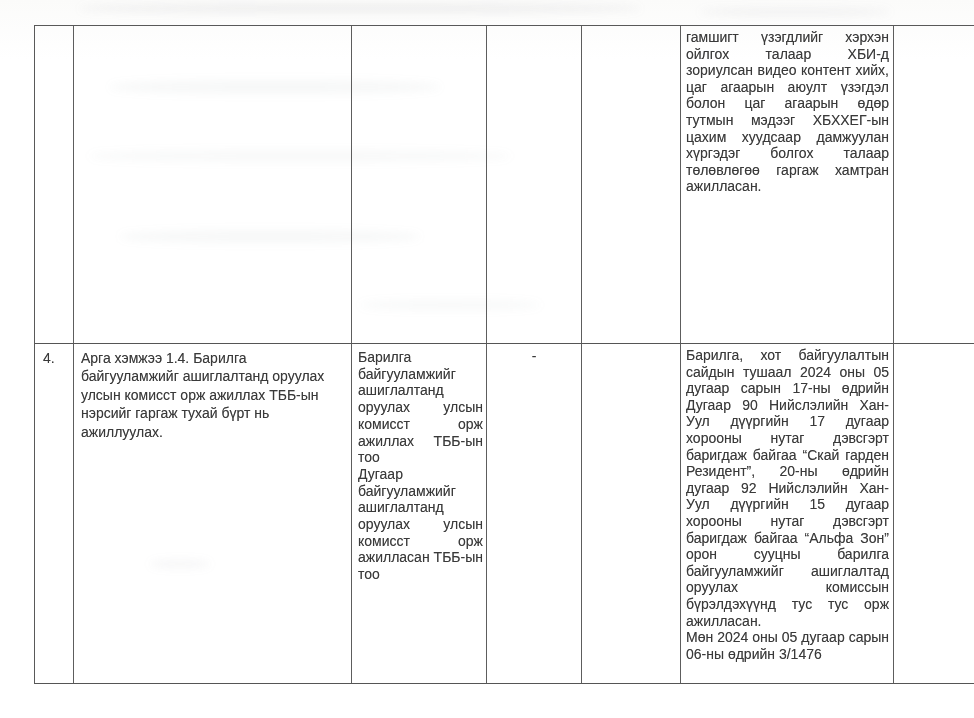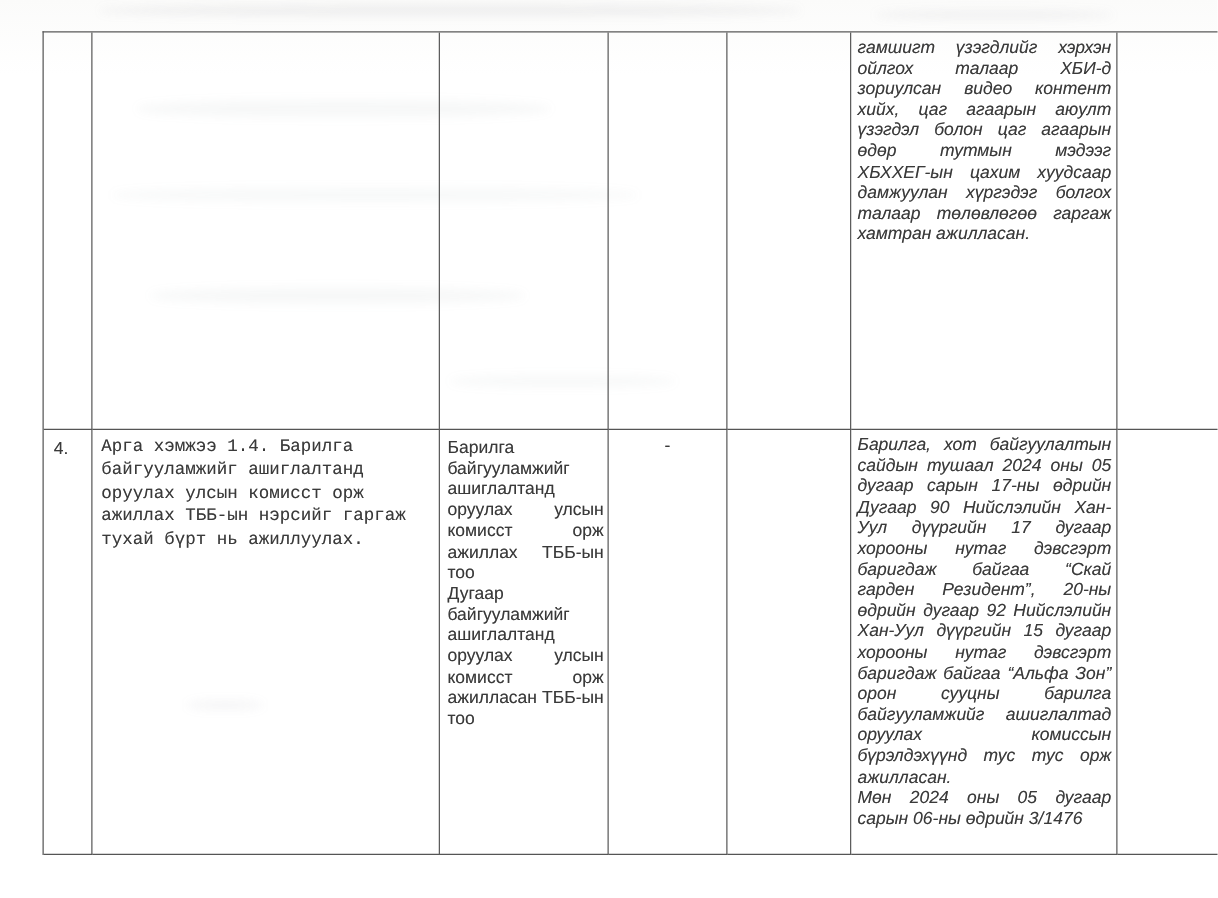--- a/index.html
+++ b/index.html
@@ -63,37 +63,35 @@
   .cell p { margin: 0; }
 
   .c-number {
     padding: 6px 2px 0 8px;
     line-height: 17px;
   }
   .c-activity {
     padding: 5px 9px 0 7px;
     line-height: 18.4px;
     text-align: left;
-    font-family: Liberation Mono, monospace;
   }
   .c-indicator {
     padding: 5px 3px 0 6px;
   }
   .c-indicator p {
     text-align: justify;
     line-height: 16.7px;
   }
   .c-target {
     padding: 4px 0 0 0;
     text-align: center;
     line-height: 16px;
   }
   .c-result {
     padding: 3px 4px 4px 5px;
-    font-style: italic;
   }
   .c-result p {
     text-align: justify;
     line-height: 16.6px;
   }
 </style>
 </head>
 <body>
 
 <div class="page">

